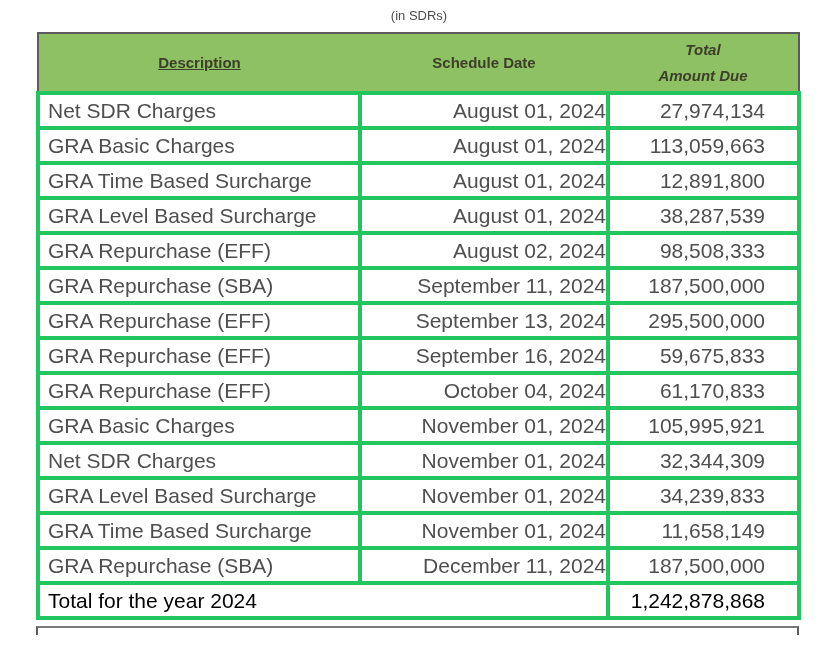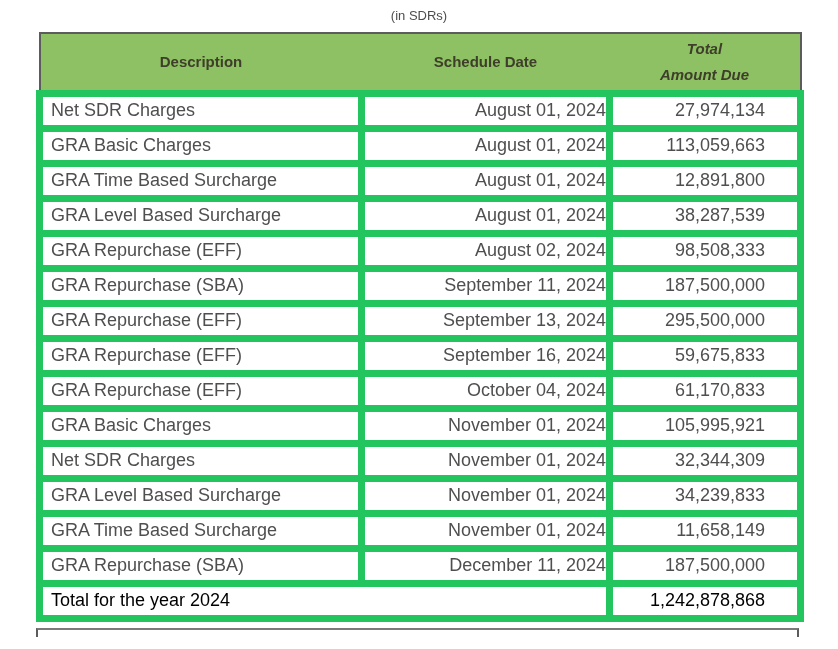--- a/index.html
+++ b/index.html
@@ -39,26 +39,27 @@
     font-weight: bold;
     font-size: 15px;
     height: 60px;
     text-align: center;
     vertical-align: middle;
     border-bottom: 2px solid #4c4c4c;
     padding: 0;
   }
   thead .th-line { line-height: 26px; font-style: italic; }
   .sortable {
+    text-decoration: underline;
     cursor: pointer;
   }
   tbody td {
-    border: 7px solid #22c55e;
+    border: 4px solid #22c55e;
     height: 35px;
-    font-size: 18px;
+    font-size: 21px;
     color: #4f4f4f;
     vertical-align: middle;
     padding: 0;
     background: #ffffff;
   }
   td.desc { padding-left: 8px;  text-align: left;  }
   td.date { padding-left: 13px; text-align: right;  }
   td.amt  { padding-right: 32px; text-align: right; margin-left: 44px; }
   tr.total-row td { color: #000000; }
   .next-table-edge {

